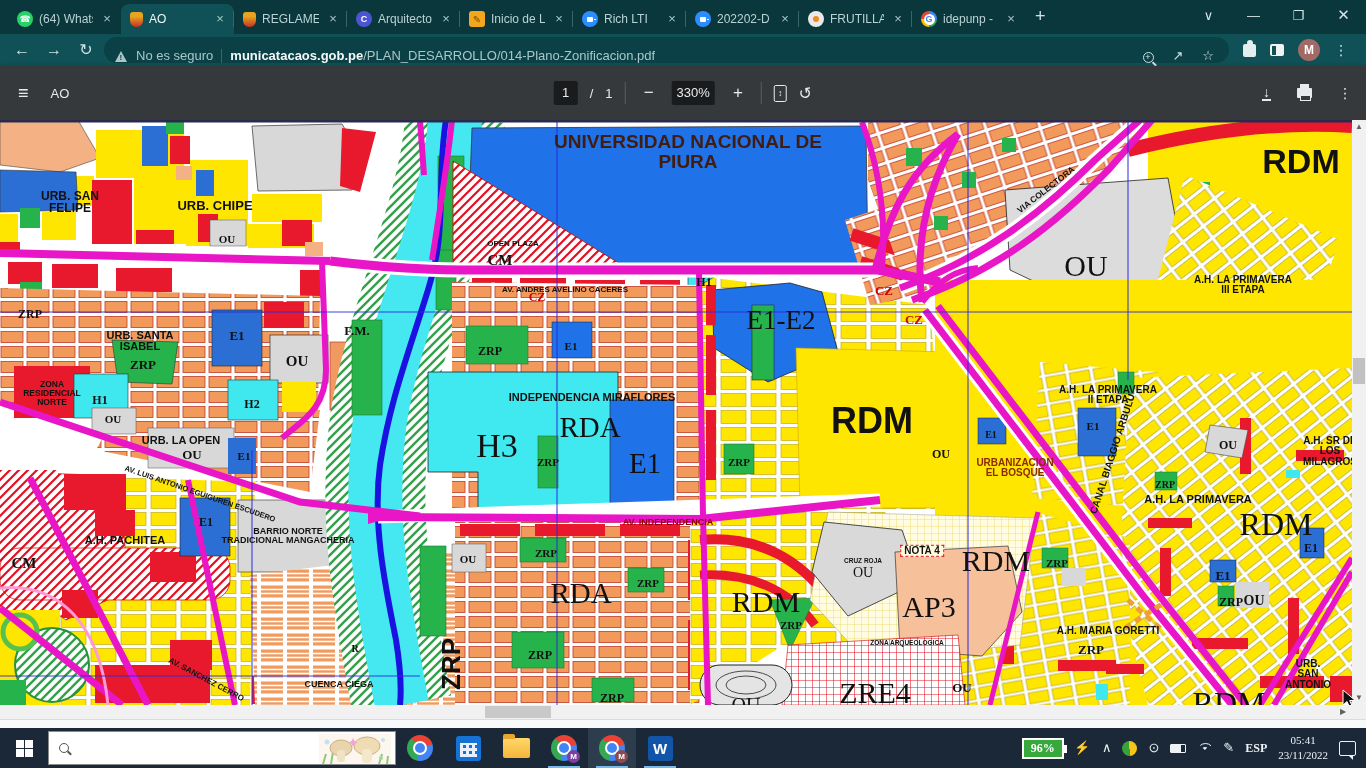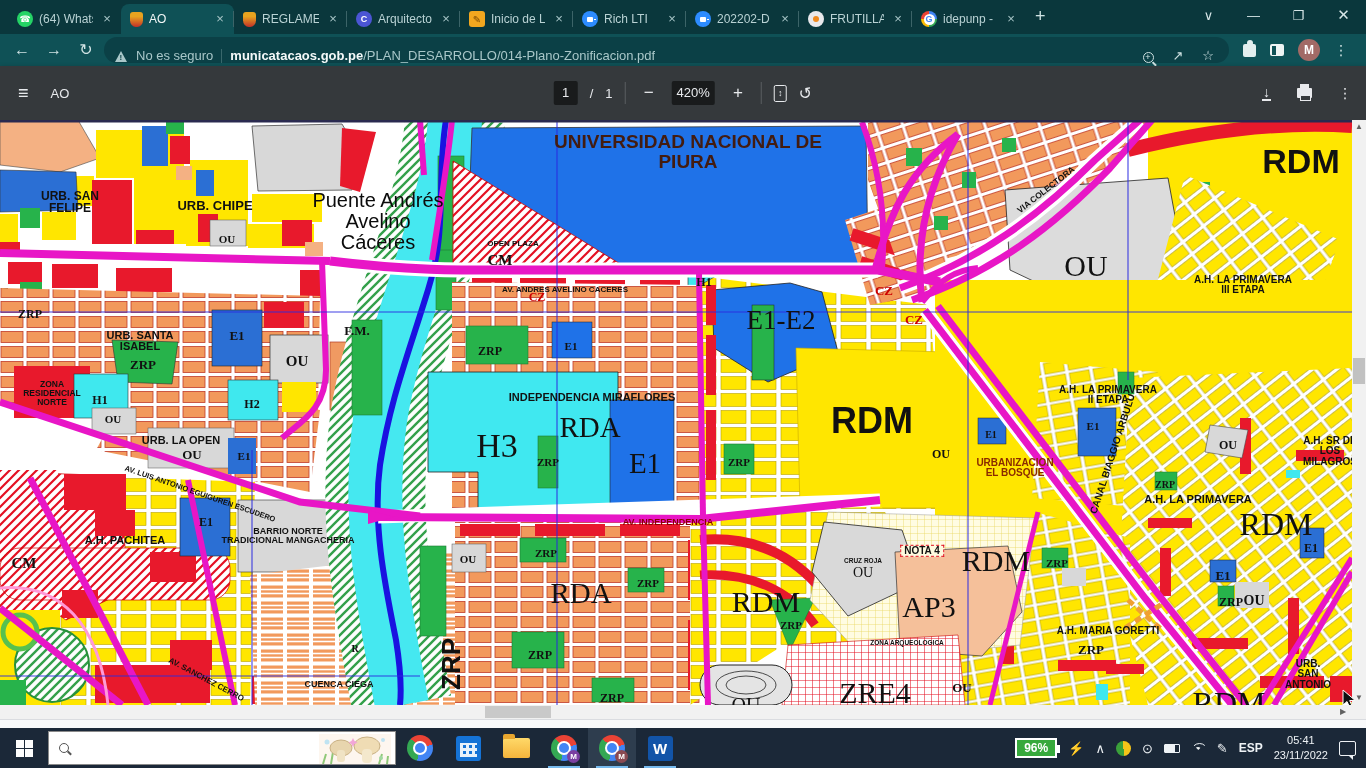--- a/index.html
+++ b/index.html
@@ -98,21 +98,21 @@
   .chrome::before{content:"";position:absolute;inset:6px;background:#fff;border-radius:50%;}
   .chrome::after{content:"";position:absolute;inset:8px;background:#4285f4;border-radius:50%;}
   .chrome .badge{position:absolute;right:-3px;bottom:-2px;width:13px;height:13px;border-radius:50%;background:#8a4a52;color:#fff;font-size:8px;font-weight:bold;text-align:center;line-height:13px;z-index:2;}
   .chrome .badge.purple{background:#7a3fa0;}
   .calendar{width:25px;height:25px;background:#1573d6;border-radius:3px;position:relative;}
   .calendar::after{content:"";position:absolute;left:4px;top:7px;right:4px;bottom:4px;background:repeating-linear-gradient(90deg,#fff 0 3px,transparent 3px 6px),repeating-linear-gradient(0deg,#fff 0 3px,transparent 3px 6px);opacity:.9;}
   .folder{width:27px;height:20px;background:linear-gradient(180deg,#ffd969,#f5b43c);border-radius:2px;position:relative;}
   .folder::before{content:"";position:absolute;top:-4px;left:0;width:12px;height:5px;background:#e8a62e;border-radius:2px 2px 0 0;}
   .wordic{width:25px;height:25px;background:#1254a8;border-radius:3px;color:#fff;font-weight:bold;font-size:15px;text-align:center;line-height:25px;position:relative;}
   .wordic::before{content:"";position:absolute;right:-4px;top:2px;width:10px;height:21px;background:#2b7cd3;border-radius:2px;z-index:-1;}
-  .tray{position:absolute;right:0;top:0;height:40px;display:flex;align-items:center;gap:11px;padding-right:10px;color:#eef2f5;}
+  .tray{position:absolute;right:0;top:0;height:40px;display:flex;align-items:center;gap:11px;padding-right:10px;color:#eef2f5;font-family:Liberation Serif, serif;}
   .battbadge{border:2px solid #fff;background:#37a93c;color:#fff;font-size:12px;font-weight:bold;padding:1px 7px;position:relative;}
   .battbadge::after{content:"";position:absolute;right:-5px;top:5px;width:3px;height:8px;background:#fff;}
   .trayglyph{font-size:13px;}
   .wifi{width:15px;height:11px;position:relative;overflow:hidden;}
   .wifi::before{content:"";position:absolute;left:0;top:0;width:15px;height:15px;border:1.6px solid #eef2f5;border-radius:50%;clip-path:polygon(50% 50%,0 0,100% 0);}
   .wifi::after{content:"";position:absolute;left:4.5px;top:4.5px;width:6px;height:6px;background:#eef2f5;border-radius:50%;clip-path:polygon(50% 50%,0 0,100% 0);}
   .clock{font-size:11px;text-align:center;line-height:1.35;}
   .notif{width:17px;height:15px;border:1.6px solid #eef2f5;border-radius:2px;position:relative;}
   .notif::after{content:"";position:absolute;right:2px;bottom:-5px;border-left:5px solid transparent;border-top:5px solid #eef2f5;}
 </style>
@@ -198,21 +198,21 @@
 
 <div class="pdfbar">
   <span class="hamb">≡</span>
   <span class="title">AO</span>
   <div class="pdfcenter">
     <span class="pgbox">1</span>
     <span>/</span>
     <span>1</span>
     <span class="vdiv"></span>
     <span class="zbtn">−</span>
-    <span class="pgbox">420%</span>
+    <span class="pgbox">330%</span>
     <span class="zbtn">+</span>
     <span class="vdiv"></span>
     <span class="fiticon">↕</span>
     <span class="rotic">↺</span>
   </div>
   <div class="pdfright">
     <span class="dlic">↓</span>
     <span class="printer"></span>
     <span class="kebab" style="color:#e8eaed;">⋮</span>
   </div>
@@ -514,23 +514,20 @@
           <path d="M252,330 V585"></path>
       <path d="M1128,0 V260"></path>
           <path d="M0,192 H1352"></path>
           <path d="M0,556 H420"></path>
     </g>
     <rect x="0" y="0" width="1352" height="2.5" fill="#2a2a50"></rect>
   </svg>
   <div id="map-labels">
         <div class="ml" style="left: 688px; top: 28px; font-size: 19px; color: rgb(67, 28, 16); font-family: &quot;Liberation Sans&quot;, sans-serif; font-weight: 700; transform: translate(-50%, -50%) rotate(0deg);">UNIVERSIDAD NACIONAL DE
 PIURA</div>
-        <div class="ml" style="left: 378px; top: 97px; font-size: 20px; color: rgb(11, 11, 11); font-family: &quot;Liberation Sans&quot;, sans-serif; font-weight: 400; transform: translate(-50%, -50%) rotate(0deg);">Puente Andrés
-Avelino
-Cáceres</div>
         <div class="ml" style="left: 1301px; top: 38px; font-size: 34px; color: rgb(17, 17, 17); font-family: &quot;Liberation Sans&quot;, sans-serif; font-weight: 700; transform: translate(-50%, -50%) rotate(0deg);">RDM</div>
         <div class="ml" style="left: 70px; top: 78px; font-size: 12px; color: rgb(17, 17, 17); font-family: &quot;Liberation Sans&quot;, sans-serif; font-weight: 700; transform: translate(-50%, -50%) rotate(0deg);">URB. SAN
 FELIPE</div>
         <div class="ml" style="left: 215px; top: 82px; font-size: 13px; color: rgb(17, 17, 17); font-family: &quot;Liberation Sans&quot;, sans-serif; font-weight: 700; transform: translate(-50%, -50%) rotate(0deg);">URB. CHIPE</div>
         <div class="ml" style="left: 227px; top: 116px; font-size: 11px; color: rgb(17, 17, 17); font-family: &quot;Liberation Serif&quot;, serif; font-weight: 700; transform: translate(-50%, -50%) rotate(0deg);">OU</div>
         <div class="ml" style="left: 513px; top: 120px; font-size: 8px; color: rgb(17, 17, 17); font-family: &quot;Liberation Sans&quot;, sans-serif; font-weight: 700; transform: translate(-50%, -50%) rotate(0deg);">OPEN PLAZA</div>
         <div class="ml" style="left: 500px; top: 137px; font-size: 15px; color: rgb(17, 17, 17); font-family: &quot;Liberation Serif&quot;, serif; font-weight: 700; transform: translate(-50%, -50%) rotate(0deg);">CM</div>
         <div class="ml" style="left: 565px; top: 166px; font-size: 8px; color: rgb(17, 17, 17); font-family: &quot;Liberation Sans&quot;, sans-serif; font-weight: 700; transform: translate(-50%, -50%) rotate(0deg);">AV.   ANDRES AVELINO CACERES</div>
         <div class="ml" style="left: 537px; top: 173px; font-size: 12px; color: rgb(204, 0, 0); font-family: &quot;Liberation Serif&quot;, serif; font-weight: 700; transform: translate(-50%, -50%) rotate(0deg);">CZ</div>
         <div class="ml" style="left: 704px; top: 158px; font-size: 12px; color: rgb(17, 17, 17); font-family: &quot;Liberation Serif&quot;, serif; font-weight: 700; transform: translate(-50%, -50%) rotate(0deg);">H1</div>

